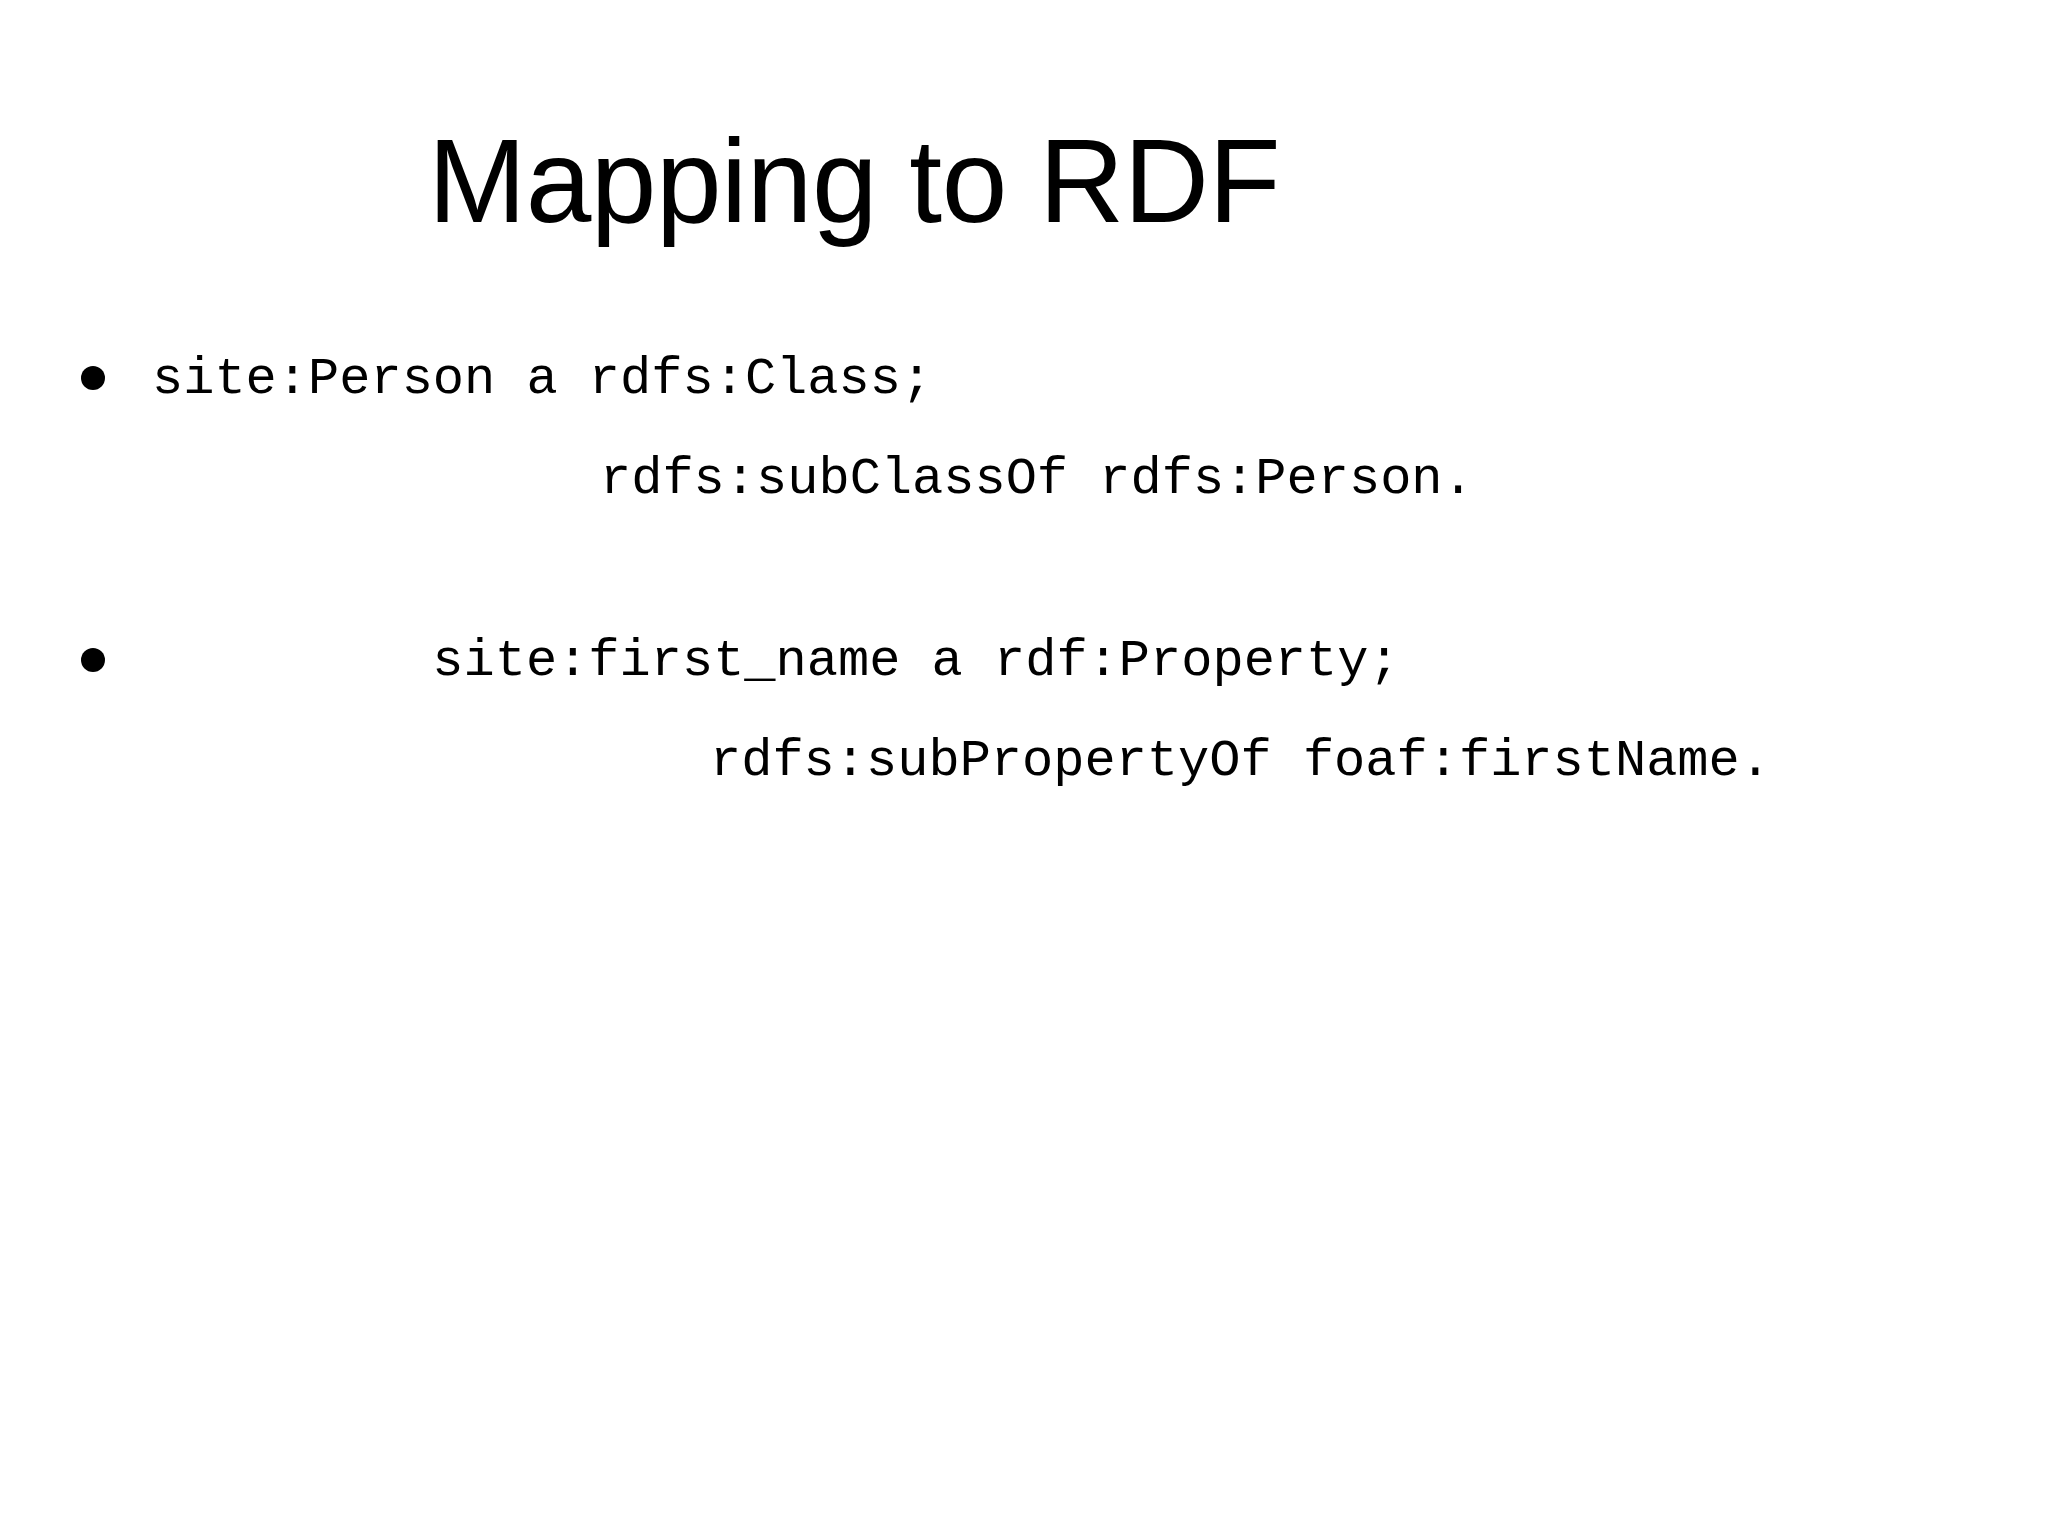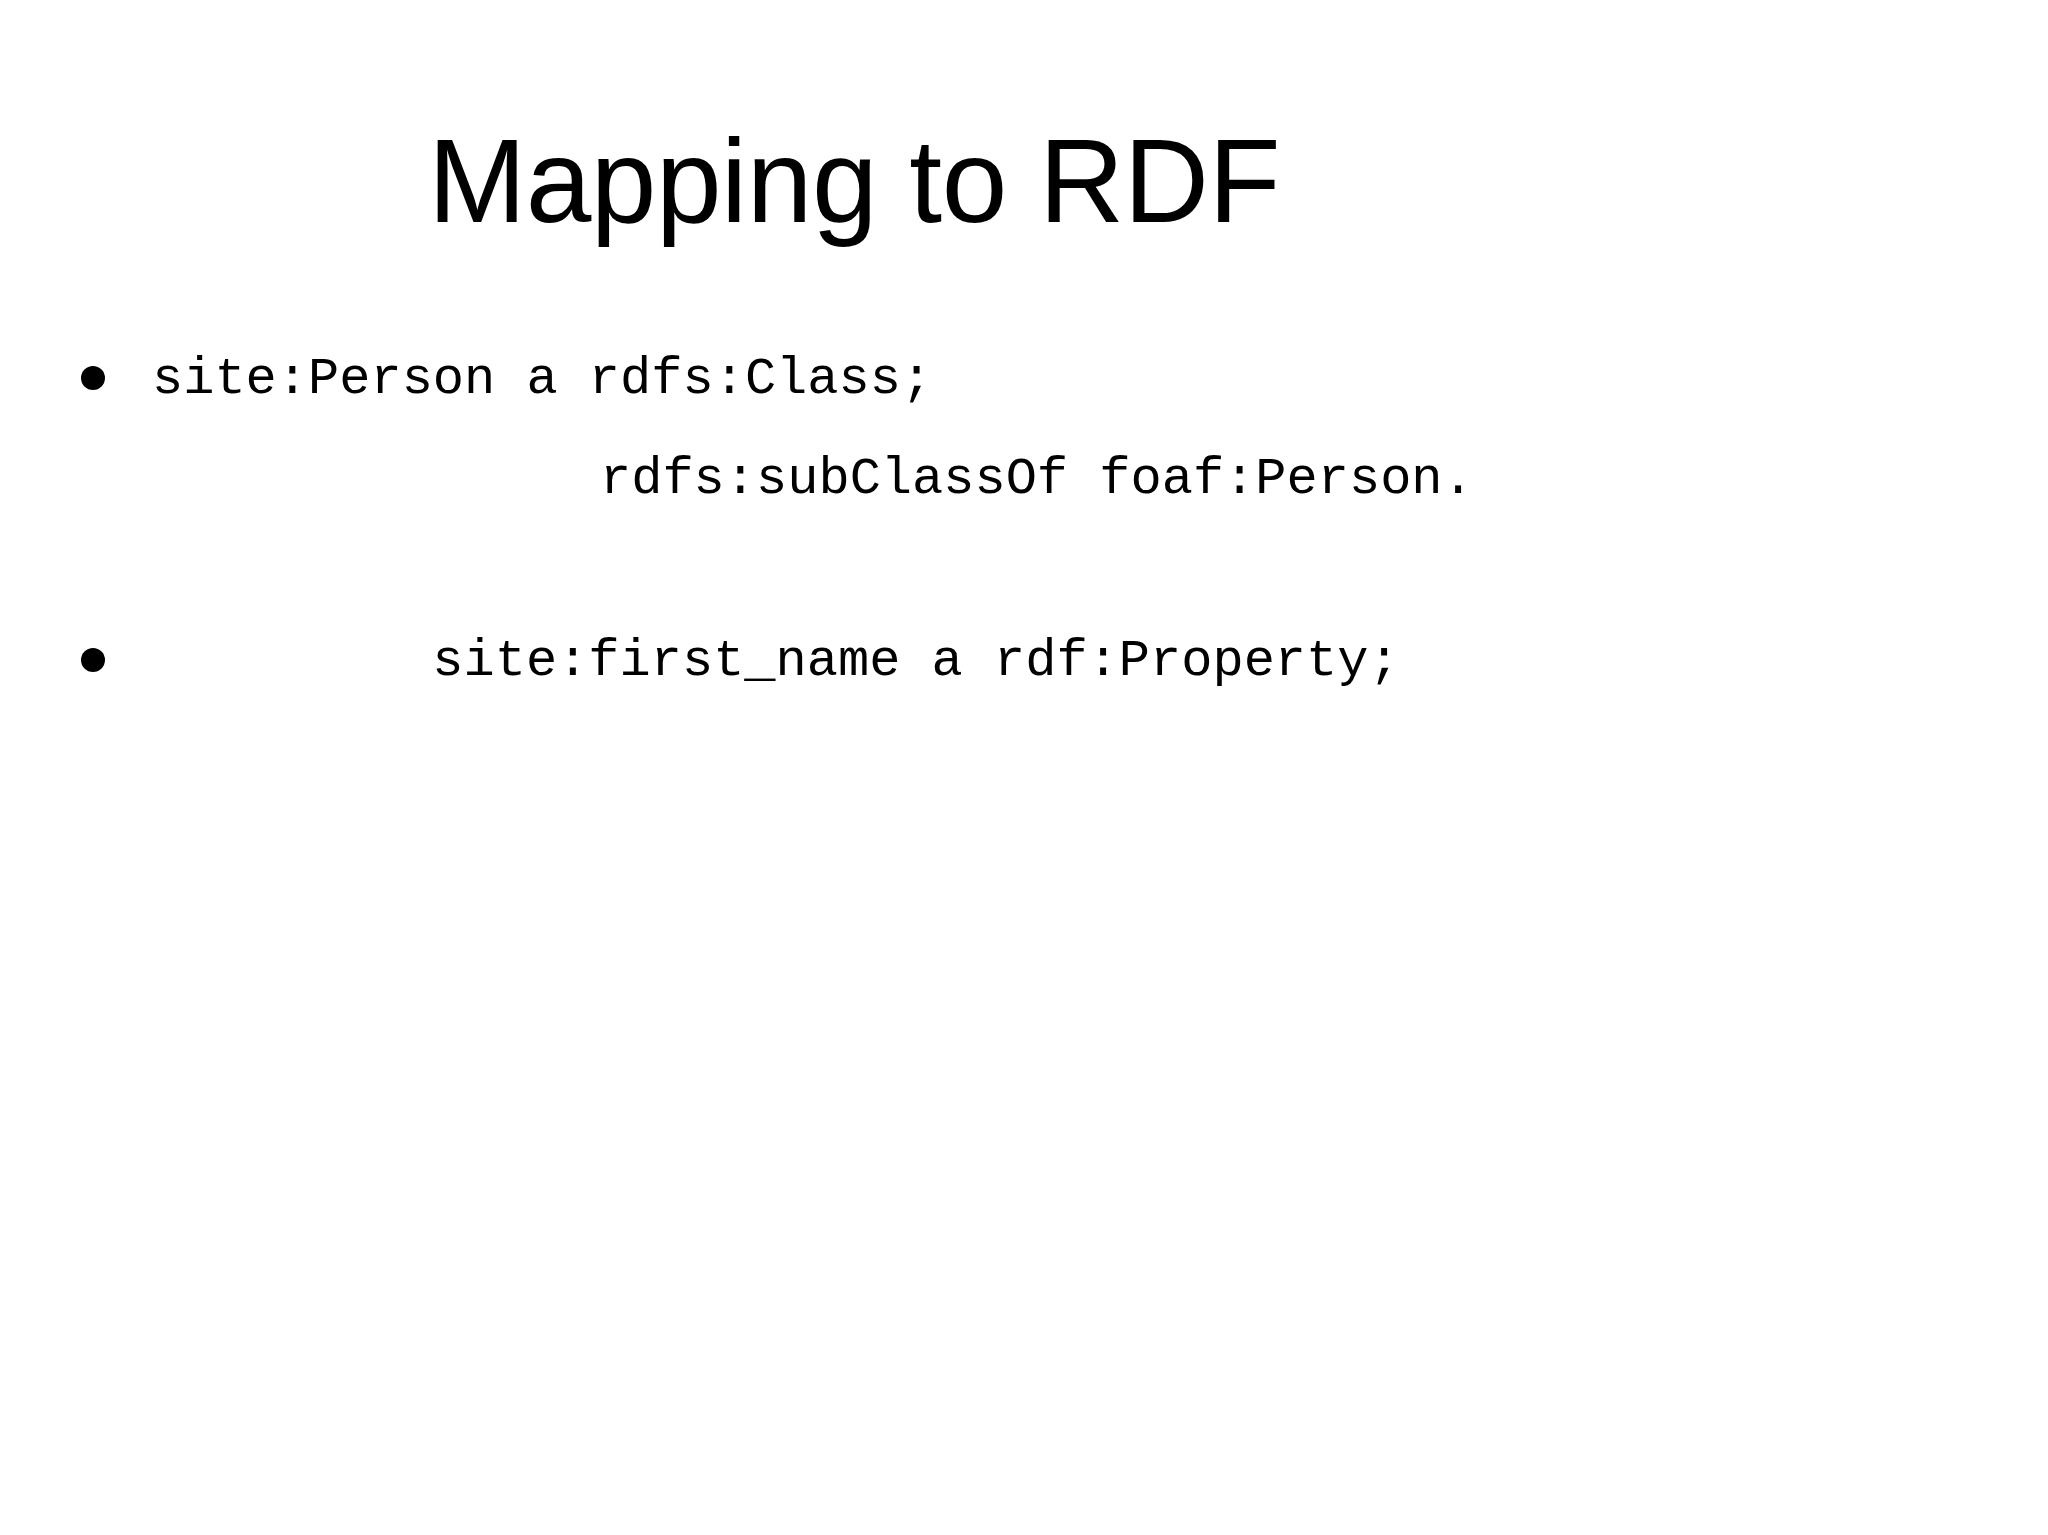--- a/index.html
+++ b/index.html
@@ -102,26 +102,27 @@
 <div class="slide">
 
   <div class="slide-title">Mapping to RDF</div>
 
   <ul class="body-list">
 
     <li class="bullet-block">
       <span class="bullet-marker"></span>
       <div class="bullet-lines">
         <div class="code-line">site:Person a rdfs:Class;</div>
-        <div class="code-line indent-9">rdfs:subClassOf foaf:Person.</div>
+        <div class="code-line indent-9">rdfs:subClassOf rdfs:Person.</div>
       </div>
     </li>
 
     <li class="bullet-block">
       <span class="bullet-marker"></span>
       <div class="bullet-lines">
         <div class="code-line">site:first_name a rdf:Property;</div>
+        <div class="code-line indent-11">rdfs:subPropertyOf foaf:firstName.</div>
       </div>
     </li>
 
 
   </ul>
 </div>
 
 </body></html>

